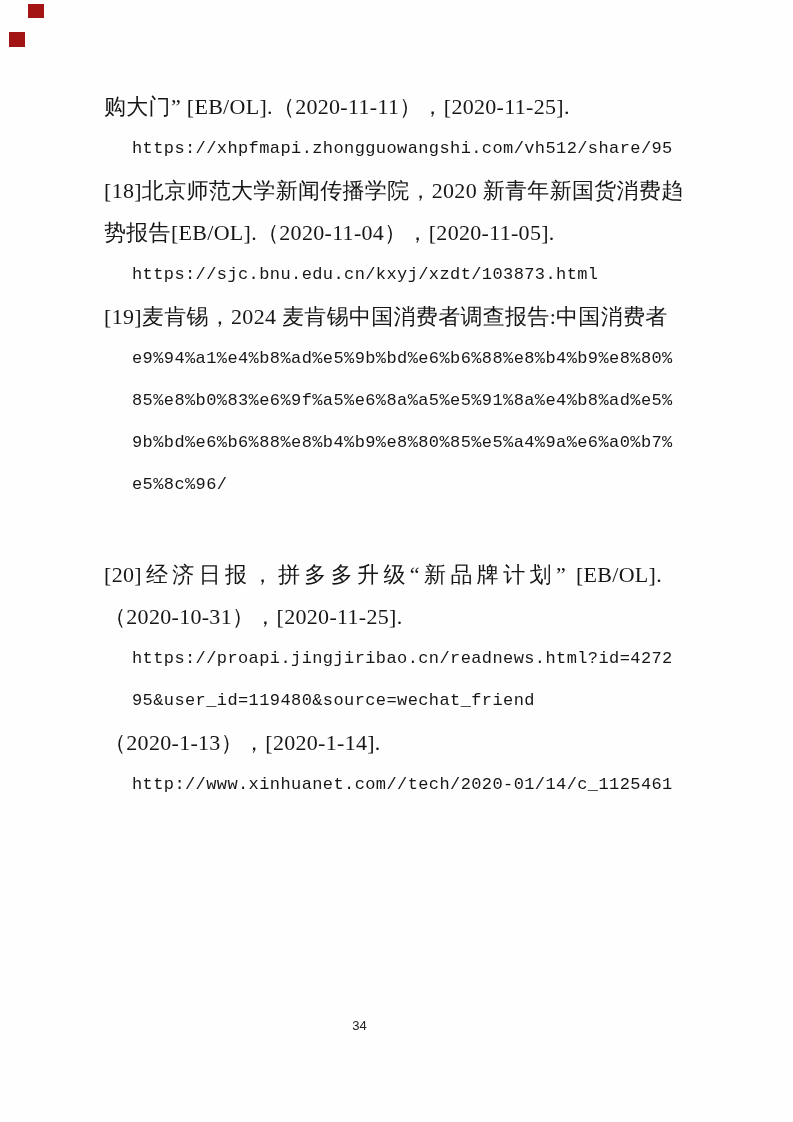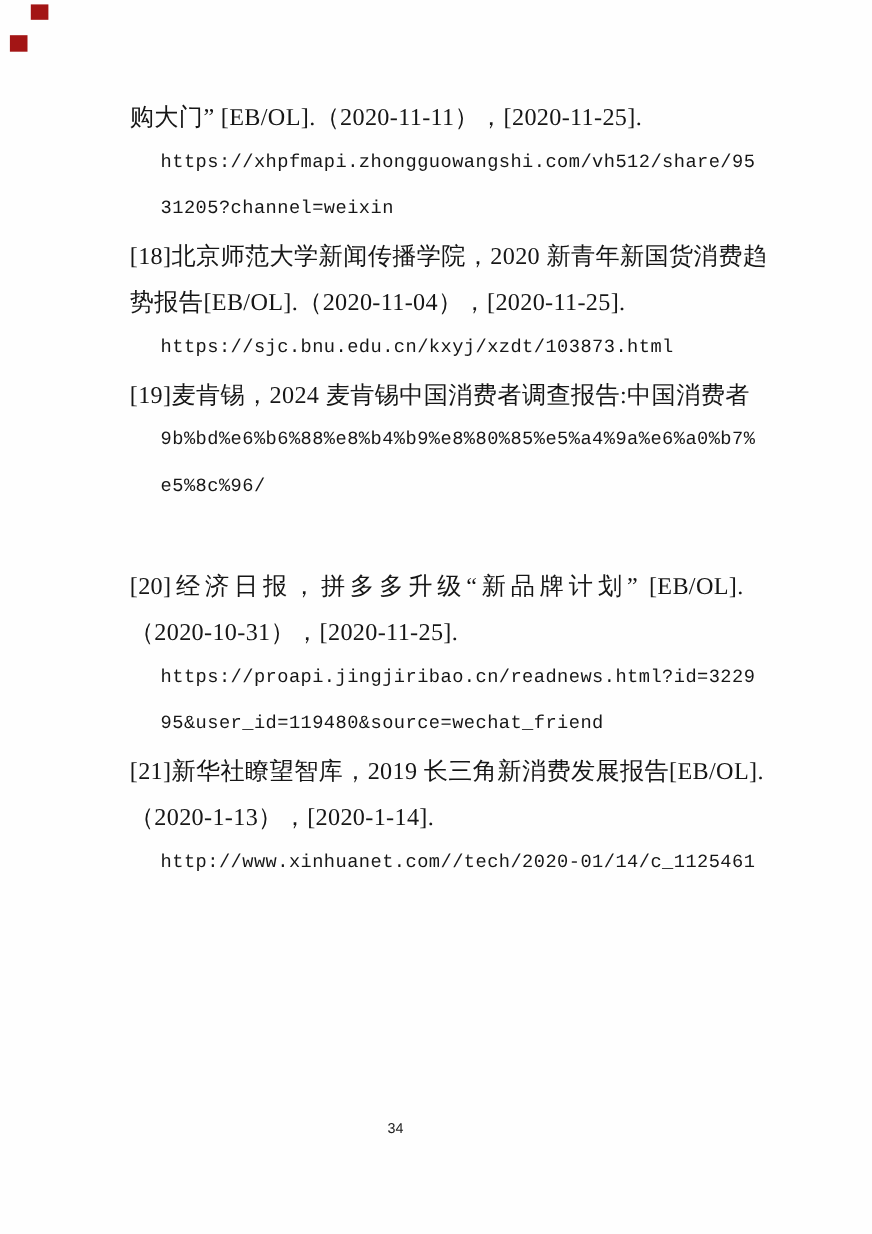--- a/index.html
+++ b/index.html
@@ -26,21 +26,21 @@
     height: 14px;
   }
   .stamp-2 {
     left: 9px;
     top: 32px;
     width: 16px;
     height: 15px;
   }
   .content {
     position: absolute;
-    left: 118px;
+    left: 104px;
     top: 86px;
     width: 558px;
   }
   .line {
     line-height: 42px;
     height: 42px;
     color: #161616;
     white-space: nowrap;
   }
   .line.cjk {
@@ -74,30 +74,30 @@
 </head>
 <body>
 
 <div class="page">
   <div class="stamp stamp-1" style="background: rgb(163, 21, 21);"></div>
   <div class="stamp stamp-2" style="background: rgb(163, 21, 21);"></div>
 
   <div class="content" id="ref-lines">
       <div class="line cjk">购大门” [EB/OL].（2020-11-11），[2020-11-25].</div>
       <div class="line url">https://xhpfmapi.zhongguowangshi.com/vh512/share/95</div>
-      <div class="line url">31205?channel=weixin</div>
       <div class="line cjk">[18]北京师范大学新闻传播学院，2020 新青年新国货消费趋</div>
-      <div class="line cjk">势报告[EB/OL].（2020-11-04），[2020-11-25].</div>
+      <div class="line cjk">势报告[EB/OL].（2020-11-04），[2020-11-05].</div>
       <div class="line url">https://sjc.bnu.edu.cn/kxyj/xzdt/103873.html</div>
       <div class="line cjk">[19]麦肯锡，2024 麦肯锡中国消费者调查报告:中国消费者</div>
+      <div class="line url">e9%94%a1%e4%b8%ad%e5%9b%bd%e6%b6%88%e8%b4%b9%e8%80%</div>
+      <div class="line url">85%e8%b0%83%e6%9f%a5%e6%8a%a5%e5%91%8a%e4%b8%ad%e5%</div>
       <div class="line url">9b%bd%e6%b6%88%e8%b4%b9%e8%80%85%e5%a4%9a%e6%a0%b7%</div>
       <div class="line url">e5%8c%96/</div>
       <div class="line cjk spread">[20]经济日报，拼多多升级“新品牌计划” [EB/OL].</div>
       <div class="line cjk">（2020-10-31），[2020-11-25].</div>
-      <div class="line url">https://proapi.jingjiribao.cn/readnews.html?id=3229</div>
+      <div class="line url">https://proapi.jingjiribao.cn/readnews.html?id=4272</div>
       <div class="line url">95&amp;user_id=119480&amp;source=wechat_friend</div>
-      <div class="line cjk">[21]新华社瞭望智库，2019 长三角新消费发展报告[EB/OL].</div>
       <div class="line cjk">（2020-1-13），[2020-1-14].</div>
       <div class="line url">http://www.xinhuanet.com//tech/2020-01/14/c_1125461</div>
     </div>
 
   <div class="page-number">34</div>
 </div>
 
 </body></html>

